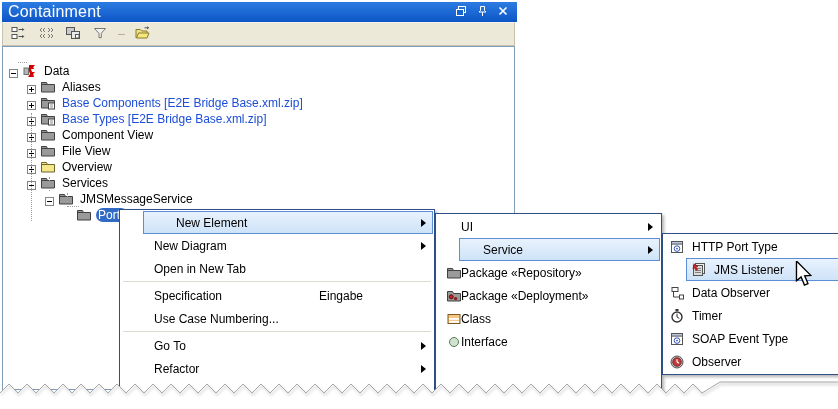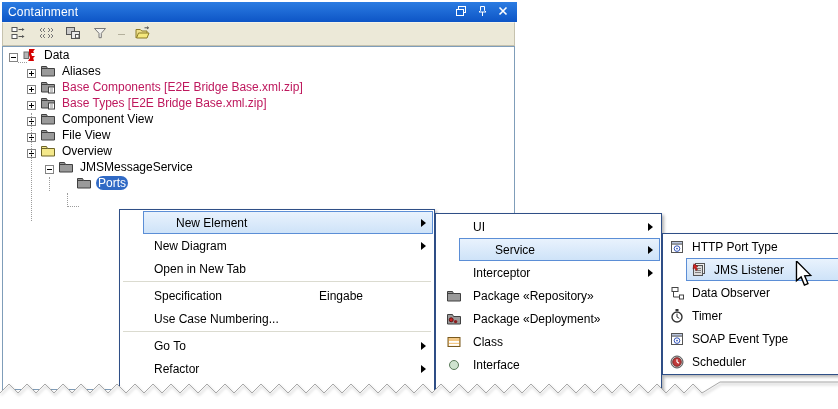--- a/index.html
+++ b/index.html
@@ -6,41 +6,41 @@
   html,body { background:#fff; }
   body { font-family:"Liberation Sans", sans-serif; font-size:12px; color:#000; }
   #stage { position:relative; width:838px; height:409px; background:#fff; overflow:hidden; }
 
   
   .panel-titlebar {
     position:absolute; left:2px; top:2px; width:515px; height:20px;
     background:linear-gradient(180deg,#2b7ce2,#0d55c6);
     display:flex; align-items:center; padding:0 6px; color:#fff;
   }
-  .panel-title { flex:1 1 auto; font-size:12px; letter-spacing:.2px; }
+  .panel-title { flex:1 1 auto; font-size:16px; letter-spacing:.2px; }
   .tb-btn { width:17px; height:15px; display:flex; align-items:center; justify-content:center; margin-left:4px; cursor:default; }
   .panel-toolbar {
     position:absolute; left:2px; top:22px; width:513px; height:24px;
     background:#ece9d8; border:1px solid #c6c2ae; border-top:1px solid #f4f2e8;
     display:flex; align-items:center; gap:9px; padding-left:7px;
   }
   .tool-btn { width:18px; height:17px; display:flex; align-items:center; justify-content:center; }
   .tool-sep { width:7px; height:0; border-top:1px solid #b4b09c; }
   .tree-box {
     position:absolute; left:2px; top:46px; width:513px; height:344px;
     background:#fff; border:1px solid #7f9db9; overflow:hidden;
   }
-  .tree-rows { position:relative; padding-top:0; }
+  .tree-rows { position:relative; padding-top:0;margin-top:16px; }
   .tree-row { height:16px; display:flex; align-items:center; white-space:nowrap; }
   .tree-row .spacer { display:inline-block; height:1px; }
   .expander { width:9px; height:9px; flex:0 0 9px; margin-right:4px; }
   .node-icon { width:16px; height:16px; flex:0 0 16px; margin-right:4px; display:flex; align-items:center; }
   .tree-label { padding:0 2px; line-height:14px; }
   .tree-label.sel { background:#316ac5; color:#fff;border-radius:7px; }
-  .tree-label.muted { color:#be185d; }
+  .tree-label.muted { color:#1d4ed8; }
   .guide { position:absolute; border-left:1px dotted #9c9c9c; width:0; }
   .guide-h { position:absolute; border-top:1px dotted #9c9c9c; height:0; }
 
   
   .menu {
     position:absolute; background:#ffffff; border:1px solid #2f4f87;
     box-shadow:2px 2px 3px rgba(0,0,0,.30); padding:1px;
   }
   .menu-item { position:relative; height:23px; display:flex; align-items:center; cursor:default; }
   .menu-item .mi-label { white-space:nowrap; }
@@ -50,21 +50,21 @@
   }
   .menu-sep { height:3px; border-top:1px solid #dbdbd0; margin:1px 2px 0 2px; }
   .mi-shortcut { position:absolute; left:198px; }
   .mi-arrow {
     position:absolute; right:7px; top:50%; margin-top:-4px;
     width:0; height:0; border-left:5px solid #000;
     border-top:4px solid transparent; border-bottom:4px solid transparent;
   }
   .mi-icon { display:flex; align-items:center; justify-content:center; }
   #menu-context .menu-item { padding-left:33px; }
-  #menu-new-element .menu-item { padding-left:36px; }
+  #menu-new-element .menu-item { padding-left:24px; }
   #menu-new-element .mi-icon { position:absolute; left:8px; width:17px; }
   #menu-service .menu-item { padding-left:28px; }
   #menu-service .mi-icon { position:absolute; left:4px; width:18px; }
 
   
   #torn { position:absolute; left:0; top:375px; width:838px; height:34px; pointer-events:none; }
 
   #cursor { position:absolute; left:794px; top:261px; pointer-events:none; }
 </style>
 </head>
@@ -239,20 +239,34 @@
             </svg></span>
           <span class="node-icon">
             <svg width="16" height="16" viewBox="0 0 16 16">
               <path d="M1.5 3.5h5l1 2h7v7.5h-13z" fill="#f4e88a" stroke="#6e6428"></path>
               <path d="M1.5 5.5h6" stroke="#6e6428"></path>
             </svg>
           </span>
           <span class="tree-label">Overview</span>
         </div>
         <div class="tree-row">
+          <span class="spacer" style="width: 24px;"></span>
+          <span class="expander"><svg width="9" height="9" viewBox="0 0 9 9">
+              <rect x="0.5" y="0.5" width="8" height="8" fill="#fff" stroke="#848484"></rect>
+              <path d="M2 4.5h5" stroke="#000"></path>
+            </svg></span>
+          <span class="node-icon">
+            <svg width="16" height="16" viewBox="0 0 16 16">
+              <path d="M1.5 3.5h5l1 2h7v7.5h-13z" fill="#9a9a9a" stroke="#404040"></path>
+              <path d="M1.5 5.5h6" stroke="#404040"></path>
+            </svg>
+          </span>
+          <span class="tree-label">Services</span>
+        </div>
+        <div class="tree-row">
           <span class="spacer" style="width: 42px;"></span>
           <span class="expander"><svg width="9" height="9" viewBox="0 0 9 9">
               <rect x="0.5" y="0.5" width="8" height="8" fill="#fff" stroke="#848484"></rect>
               <path d="M2 4.5h5" stroke="#000"></path>
             </svg></span>
           <span class="node-icon">
             <svg width="16" height="16" viewBox="0 0 16 16">
               <path d="M1.5 3.5h5l1 2h7v7.5h-13z" fill="#9a9a9a" stroke="#404040"></path>
               <path d="M1.5 5.5h6" stroke="#404040"></path>
             </svg>
@@ -313,24 +327,20 @@
   <div class="menu" id="menu-new-element" style="left:435px; top:213px; width:227px; height:206px;">
       <div class="menu-item">
         <span class="mi-label">UI</span>
         <span class="mi-arrow"></span>
       </div>
       <div class="menu-item hl">
         <span class="mi-label">Service</span>
         <span class="mi-arrow"></span>
       </div>
       <div class="menu-item">
-        <span class="mi-label">Interceptor</span>
-        <span class="mi-arrow"></span>
-      </div>
-      <div class="menu-item">
         <span class="mi-icon">
           <svg width="16" height="16" viewBox="0 0 16 16">
             <path d="M1.5 3.5h5l1 2h7v7.5h-13z" fill="#9a9a9a" stroke="#404040"></path>
             <path d="M1.5 5.5h6" stroke="#404040"></path>
           </svg>
         </span>
         <span class="mi-label">Package «Repository»</span>
       </div>
       <div class="menu-item">
         <span class="mi-icon">
@@ -417,21 +427,21 @@
         <span class="mi-label">SOAP Event Type</span>
       </div>
       <div class="menu-item">
         <span class="mi-icon">
           <svg width="16" height="16" viewBox="0 0 16 16">
             <circle cx="8" cy="8" r="6" fill="#bdbdbd" stroke="#555"></circle>
             <circle cx="8" cy="8" r="4.2" fill="#c23b3b" stroke="#7e2626"></circle>
             <path d="M8 8V5.2M8 8l2 1.2" stroke="#fff" stroke-width="1.2" fill="none"></path>
           </svg>
         </span>
-        <span class="mi-label">Scheduler</span>
+        <span class="mi-label">Observer</span>
       </div>
     </div>
 
   <svg id="torn" viewBox="0 0 838 34">
       <polygon points="0,18 9,9 18,18 27,9 36,18 45,9 54,18 63,9 72,18 81,9 90,18 99,9 108,18 117,9 126,18 135,9 144,18 153,9 162,18 171,9 180,18 189,9 198,18 207,9 216,18 225,9 234,18 243,9 252,18 261,9 270,18 279,9 288,18 297,9 306,18 315,9 324,18 333,9 342,18 351,9 360,18 369,9 378,18 387,9 396,18 405,9 414,18 423,9 432,18 441,9 450,18 459,9 468,18 477,9 486,18 495,9 504,18 513,9 522,18 531,9 540,18 549,9 558,18 567,9 576,18 585,9 594,18 603,9 612,18 621,9 630,18 639,9 648,18 657,9 666,18 675,9 684,18 693,9 702,18 720,7 838,7 838,34 0,34" fill="#ffffff"></polygon>
       <polyline points="0,18 9,9 18,18 27,9 36,18 45,9 54,18 63,9 72,18 81,9 90,18 99,9 108,18 117,9 126,18 135,9 144,18 153,9 162,18 171,9 180,18 189,9 198,18 207,9 216,18 225,9 234,18 243,9 252,18 261,9 270,18 279,9 288,18 297,9 306,18 315,9 324,18 333,9 342,18 351,9 360,18 369,9 378,18 387,9 396,18 405,9 414,18 423,9 432,18 441,9 450,18 459,9 468,18 477,9 486,18 495,9 504,18 513,9 522,18 531,9 540,18 549,9 558,18 567,9 576,18 585,9 594,18 603,9 612,18 621,9 630,18 639,9 648,18 657,9 666,18 675,9 684,18 693,9 702,18 720,7 838,7" fill="none" stroke="#a9a9a9" stroke-width="1" style="filter:drop-shadow(1px 2px 1.5px rgba(0,0,0,.35))"></polyline>
     </svg>
 
   <svg id="cursor" width="20" height="26" viewBox="0 0 13 19">
     <path d="M1 0 L1 14.5 L4.4 11.6 L6.8 17.6 L9.4 16.5 L7 10.8 L11.4 10.5 Z" fill="#fff" stroke="#000" stroke-width="1"></path>

